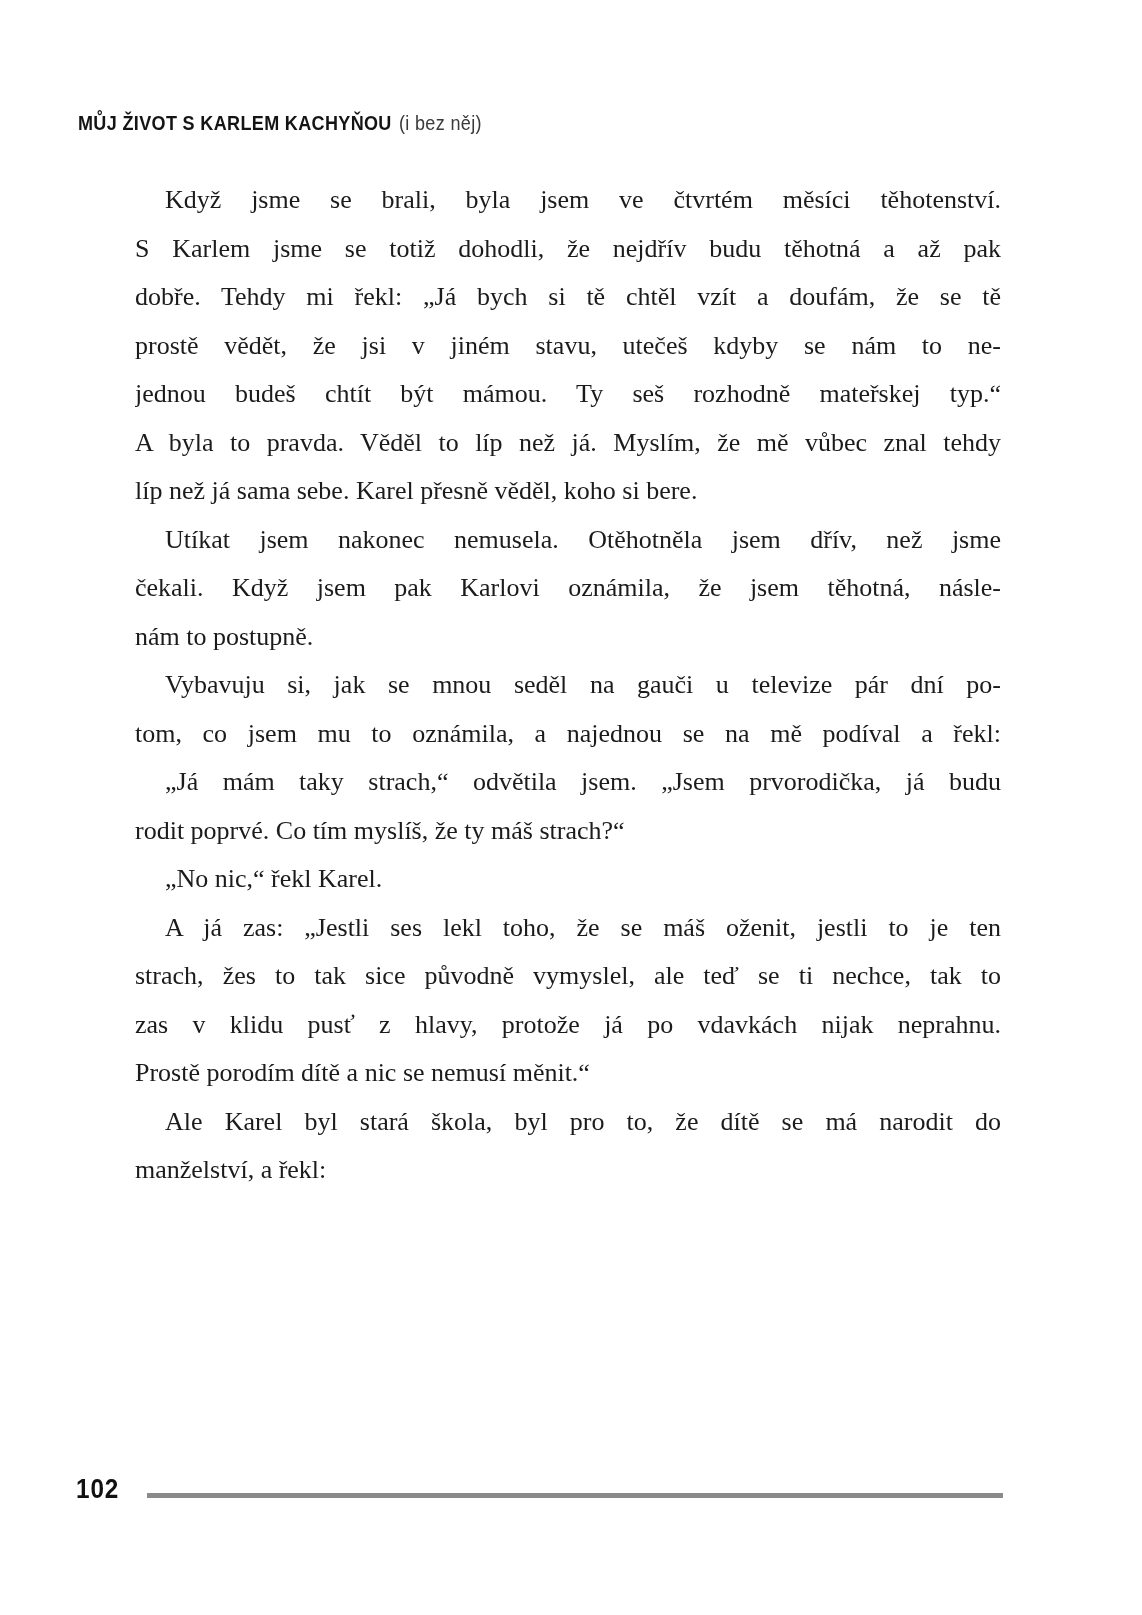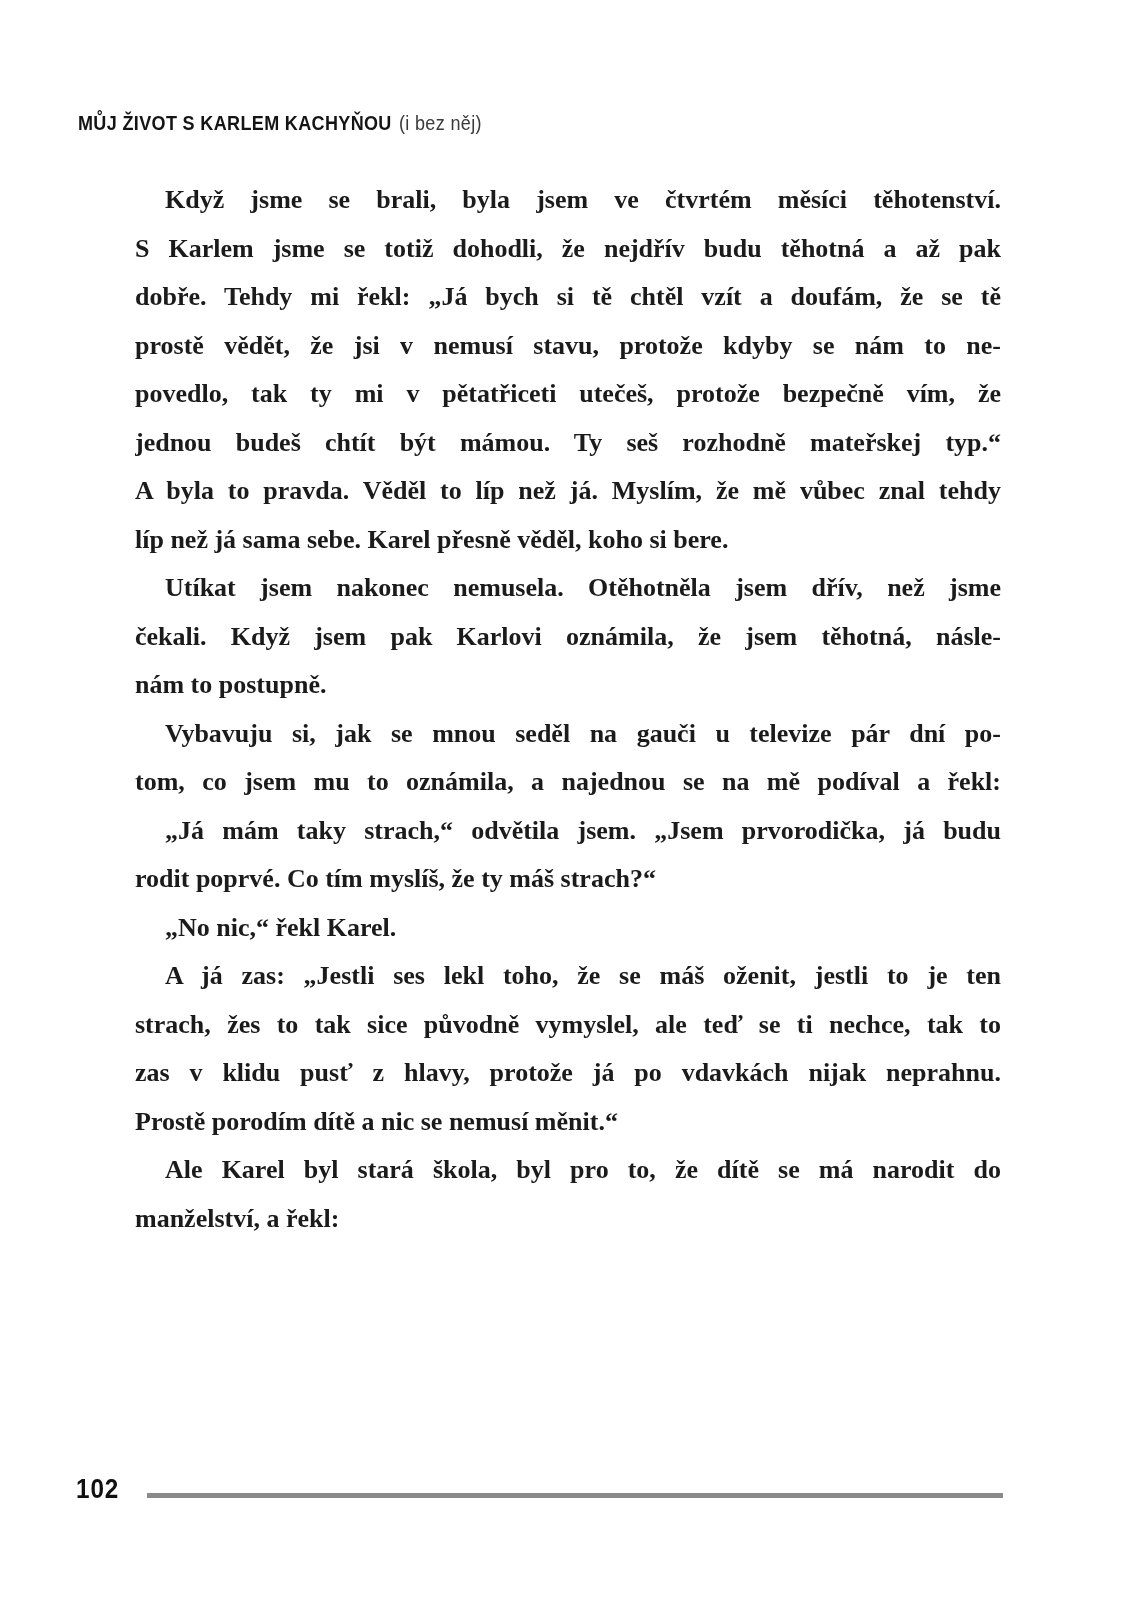--- a/index.html
+++ b/index.html
@@ -26,21 +26,21 @@
   .header-subtitle { font-weight: 400; color: #3a3a3a; margin-left: 2px; }
 
   .text-block {
     position: absolute;
     left: 135px; top: 176px;
     width: 866px;
     font-size: 26px;
     line-height: 48.5px;
     color: #1b1b1b;
   }
-  .para { margin: 0; font-weight: bold; }
+  .para { margin: 0; }
   .line {
     text-align: justify;
     text-align-last: justify;
     height: 48.5px;
     overflow: hidden;
   }
   .line.first { text-indent: 30px; }
   .line.last { text-align-last: left; }
 
   .page-footer { position: absolute; left: 0; top: 0; width: 100%; height: 100%; pointer-events: none; padding-left: 8px; }
@@ -71,22 +71,21 @@
     <span class="header-title">MŮJ ŽIVOT S KARLEM KACHYŇOU</span>
     <span class="header-subtitle">(i bez něj)</span>
   </span>
 </div>
 
 <main class="text-block" id="text-block">
     <div class="para">
       <div class="line first">Když jsme se brali, byla jsem ve čtvrtém měsíci těhotenství.</div>
       <div class="line">S Karlem jsme se totiž dohodli, že nejdřív budu těhotná a až pak</div>
       <div class="line">dobře. Tehdy mi řekl: „Já bych si tě chtěl vzít a doufám, že se tě</div>
-      <div class="line">prostě vědět, že jsi v nemusí stavu, protože kdyby se nám to ne-</div>
-      <div class="line">povedlo, tak ty mi v pětatřiceti utečeš, protože bezpečně vím, že</div>
+      <div class="line">prostě vědět, že jsi v jiném stavu, utečeš kdyby se nám to ne-</div>
       <div class="line">jednou budeš chtít být mámou. Ty seš rozhodně mateřskej typ.“</div>
       <div class="line">A byla to pravda. Věděl to líp než já. Myslím, že mě vůbec znal tehdy</div>
       <div class="line last">líp než já sama sebe. Karel přesně věděl, koho si bere.</div>
     </div>
     <div class="para">
       <div class="line first">Utíkat jsem nakonec nemusela. Otěhotněla jsem dřív, než jsme</div>
       <div class="line">čekali. Když jsem pak Karlovi oznámila, že jsem těhotná, násle-</div>
       <div class="line last">nám to postupně.</div>
     </div>
     <div class="para">

